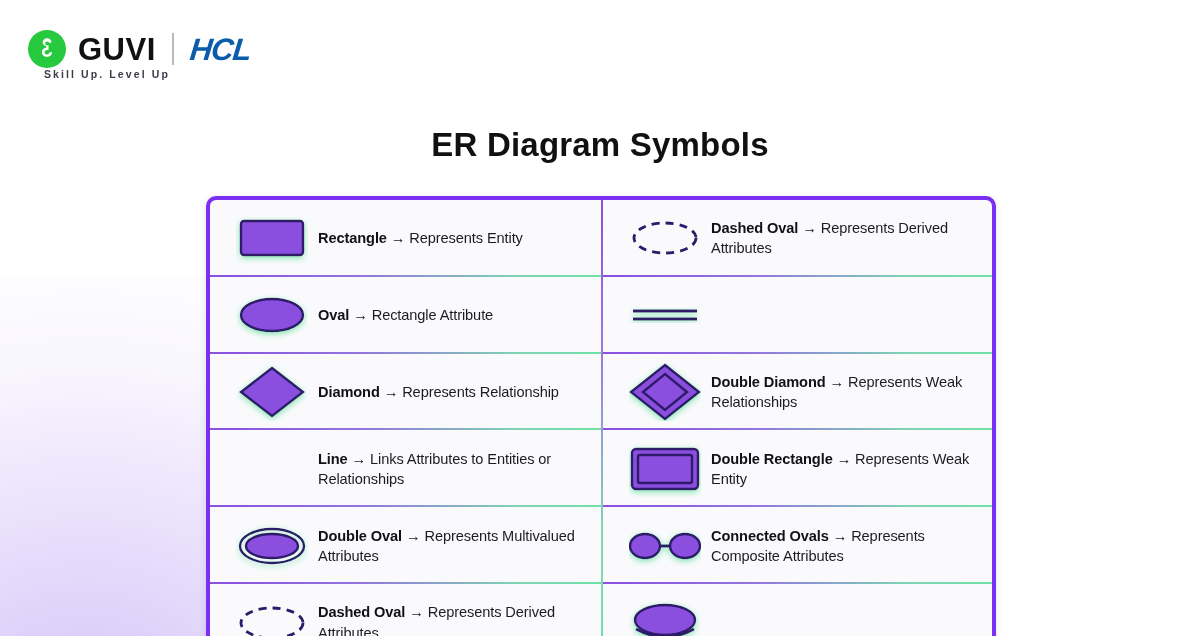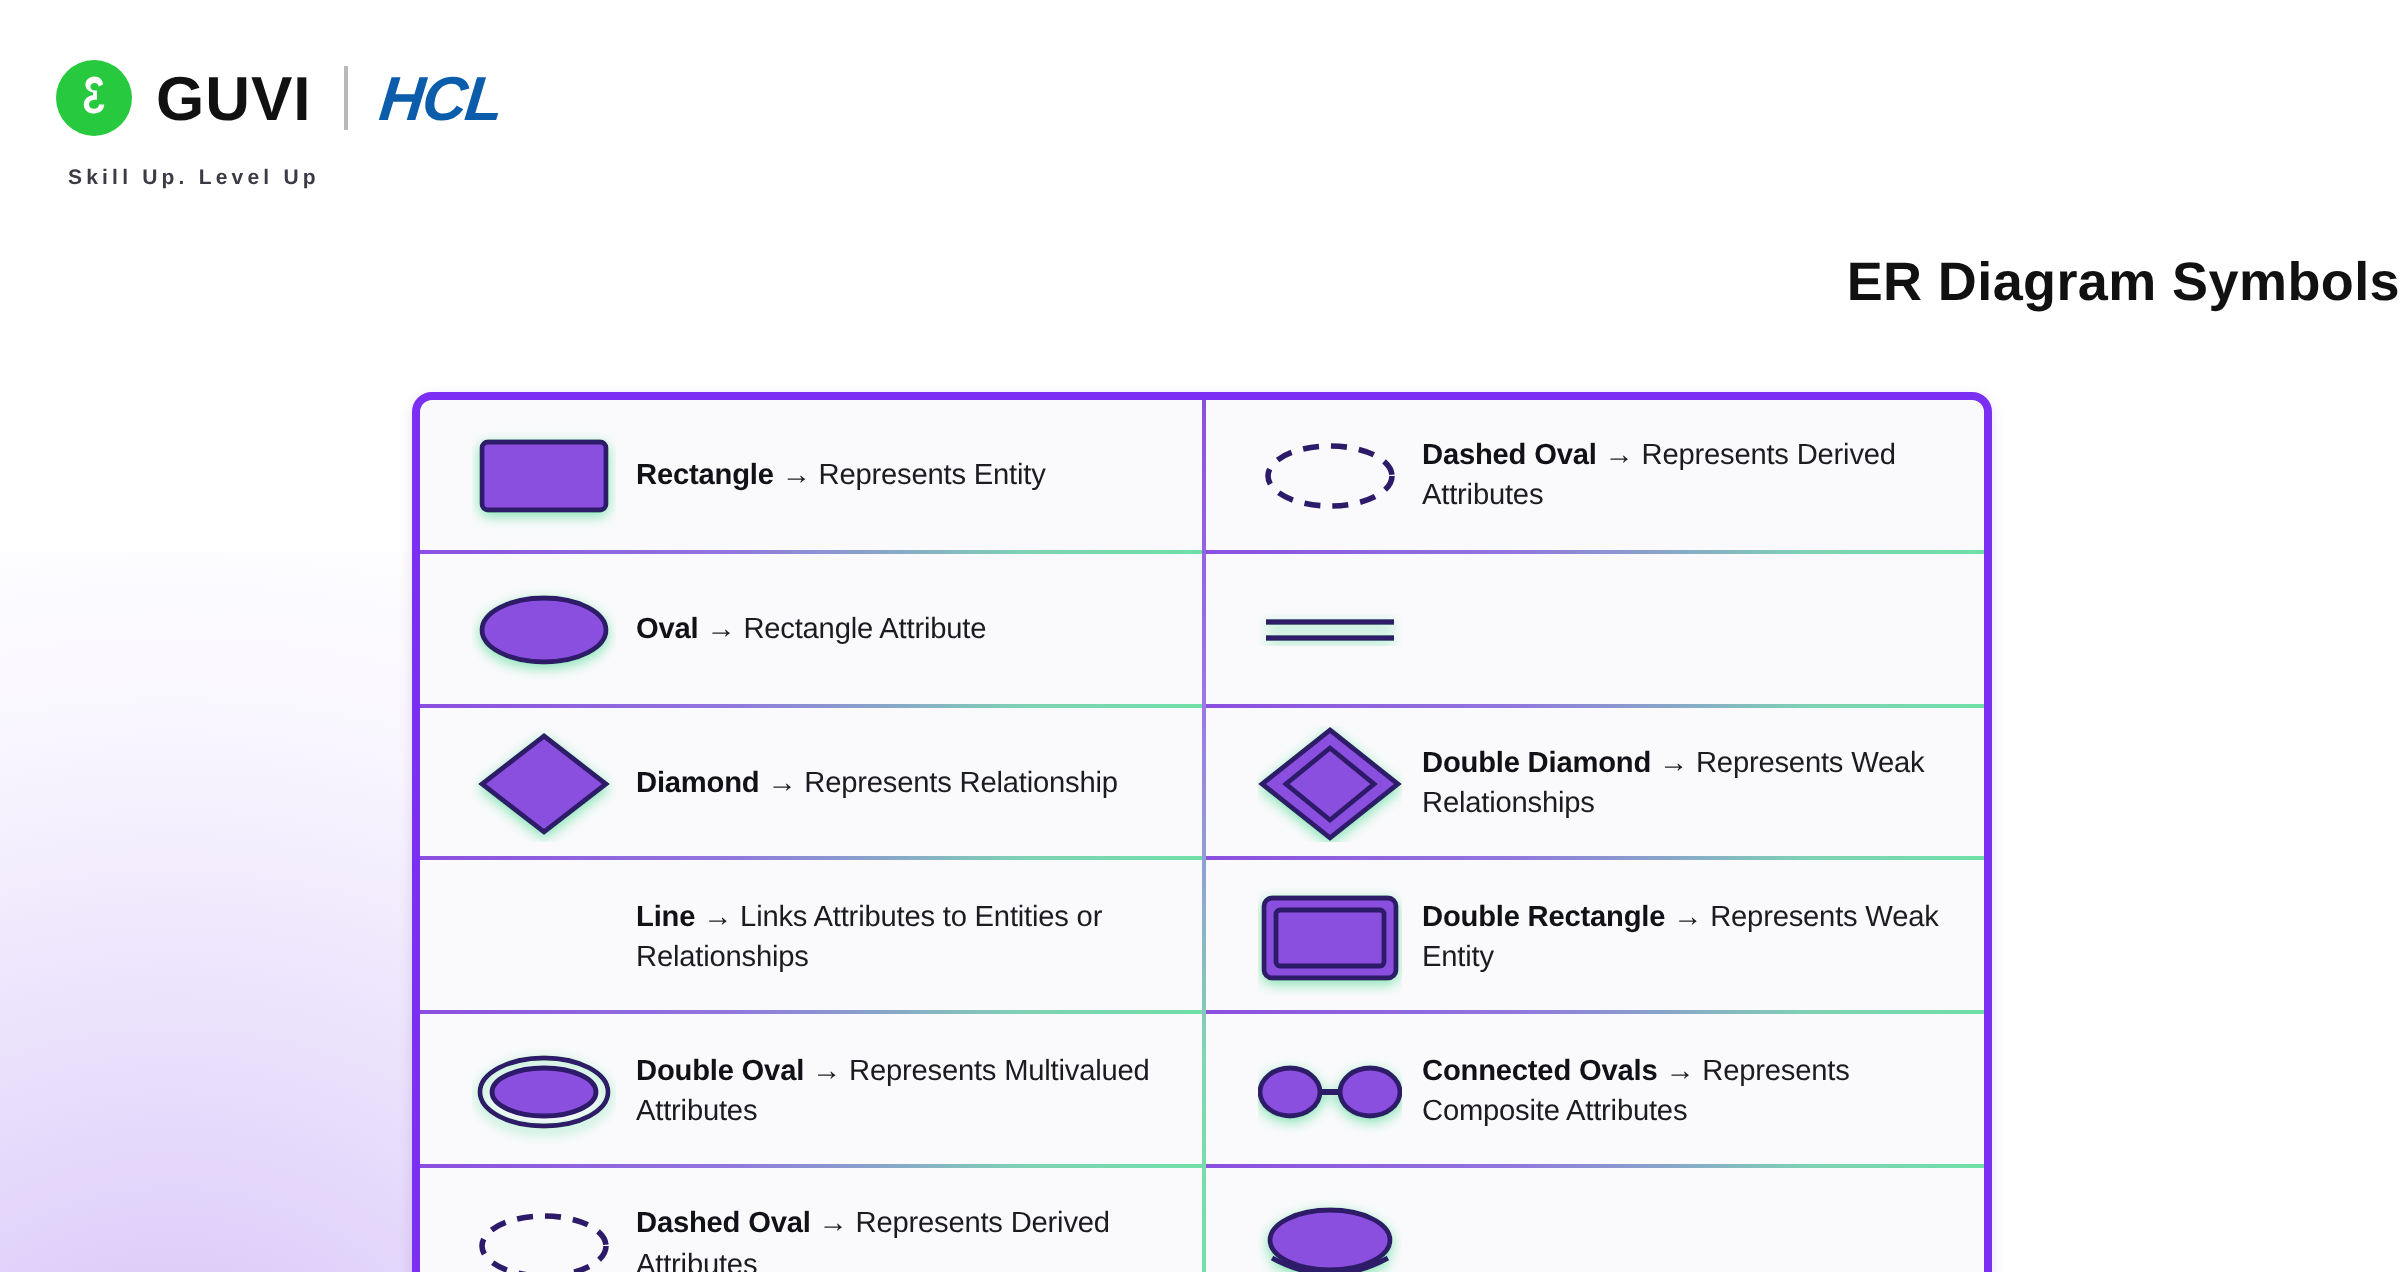--- a/index.html
+++ b/index.html
@@ -24,21 +24,21 @@
                 rgba(255,255,255,0) 78%);
     pointer-events: none;
   }
 
   
   .brand {
     position: absolute;
     left: 28px; top: 30px;
     display: flex;
     flex-direction: column;
-    gap: 15px;
+    gap: 0;
   }
   .brand-row { display: flex; align-items: center; gap: 12px; }
 
   .guvi-mark {
     width: 38px; height: 38px;
     border-radius: 50%;
     background: #27C93F;
     display: flex; align-items: center; justify-content: center;
     flex: none;
   }
@@ -56,29 +56,29 @@
     font-size: 31px; font-weight: bold; font-style: italic;
     color: #0B5CAB;
     letter-spacing: -1px;
     line-height: 1;
     transform: skewX(-6deg);
   }
   .tagline {
     font-size: 10.5px; font-weight: bold;
     letter-spacing: 2.1px;
     color: #3b3b46;
-    margin-left: 6px;
+    margin-left: 16px;
   }
 
   
   .page-title {
     position: absolute;
     top: 126px; left: 0; right: 0;
-    text-align: right;
-    font-size: 27px; font-weight: bold;
+    text-align: center;
+    font-size: 33px; font-weight: bold;
     color: #111111;
     letter-spacing: 0.2px;
   }
 
   
   .symbol-table {
     position: absolute;
     left: 206px; top: 196px;
     width: 790px; height: 469px;
     border: 4px solid #7B2FF2;

